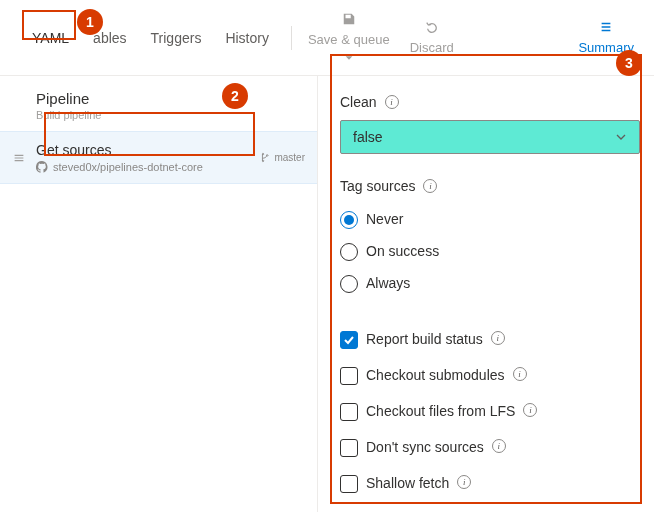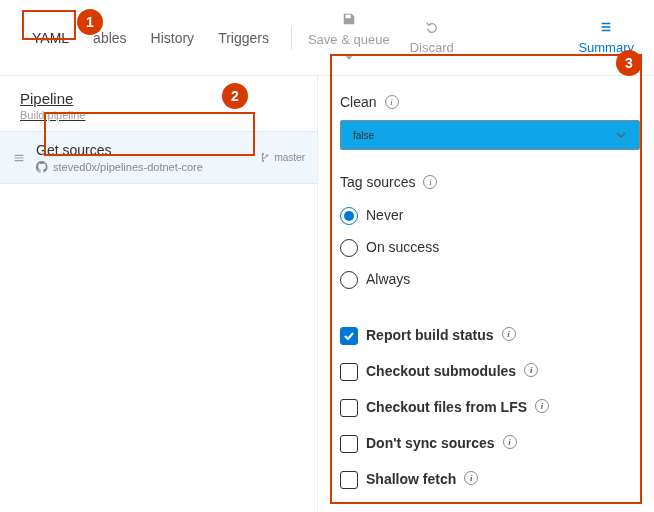--- a/index.html
+++ b/index.html
@@ -50,22 +50,21 @@
   .body {
     display: flex;
     height: calc(100% - 48px);
   }
   .left {
     width: 318px;
     border-right: 1px solid #edebe9;
     position: relative;
   }
   .pipeline-header {
-    padding: 14px 20px 10px 20px;
-    text-decoration: underline;
+    padding: 14px 20px 10px 36px;
   }
   .pipeline-title { font-size: 15px; color: #323130; }
   .pipeline-sub { font-size: 11px; color: #a19f9d; margin-top: 2px; }
   .sources-row {
     display: flex;
     align-items: center;
     background: #eff6fc;
     border-top: 1px solid #deecf9;
     border-bottom: 1px solid #deecf9;
     padding: 10px 12px;
@@ -101,23 +100,23 @@
     font-style: italic;
     font-family: Georgia, serif;
   }
   .dropdown {
     border: 1px solid #8a8886;
     border-radius: 2px;
     padding: 8px 12px;
     display: flex;
     justify-content: space-between;
     align-items: center;
-    font-size: 10px;
-    color: #323130;
-    background: #0ea5e9;
+    font-size: 14px;
+    color: #323130;
+    background: #5eead4;
     cursor: pointer;
     margin-bottom: 24px;
   }
   .radio-group { margin-bottom: 24px; }
   .radio-row, .check-row {
     display: flex;
     align-items: flex-start;
     gap: 8px;
     padding: 7px 0;
     font-size: 14px;
@@ -135,21 +134,21 @@
   }
   .check {
     width: 18px; height: 18px;
     border: 1px solid #323130;
     border-radius: 3px;
     display: flex; align-items: center; justify-content: center;
   }
   .check.checked { background: #0078d4; border-color: #0078d4; }
   .check.checked svg { display: block; }
   .check svg { display: none; }
-  .check-group { display: flex; flex-direction: column; gap: 4px; font-weight: bold; }
+  .check-group { display: flex; flex-direction: column; gap: 4px; }
 
   
   .anno-box {
     position: absolute;
     border: 2px solid #d83b01;
     pointer-events: none;
   }
   .anno-num {
     position: absolute;
     width: 26px; height: 26px;
@@ -161,22 +160,22 @@
     font-size: 14px;
     pointer-events: none;
   }
 </style>
 </head>
 <body>
 
 <div class="toolbar">
   <div class="tab active">YAML</div>
   <div class="tab">ables</div>
+  <div class="tab">Triggers</div>
   <div class="tab">History</div>
-  <div class="tab">Triggers</div>
   <div class="toolbar-sep"></div>
   <div class="toolbar-btn">
     <svg width="14" height="14" viewBox="0 0 16 16">
         <path fill="#a19f9d" d="M2 2h9l3 3v9H2V2zm2 1v4h6V3H4zm1 6h6v4H5V9z"></path>
       </svg>
     <span>Save &amp; queue</span>
     <svg width="10" height="10" viewBox="0 0 12 12">
         <path fill="#a19f9d" d="M2 4l4 4 4-4"></path>
       </svg>
   </div>

